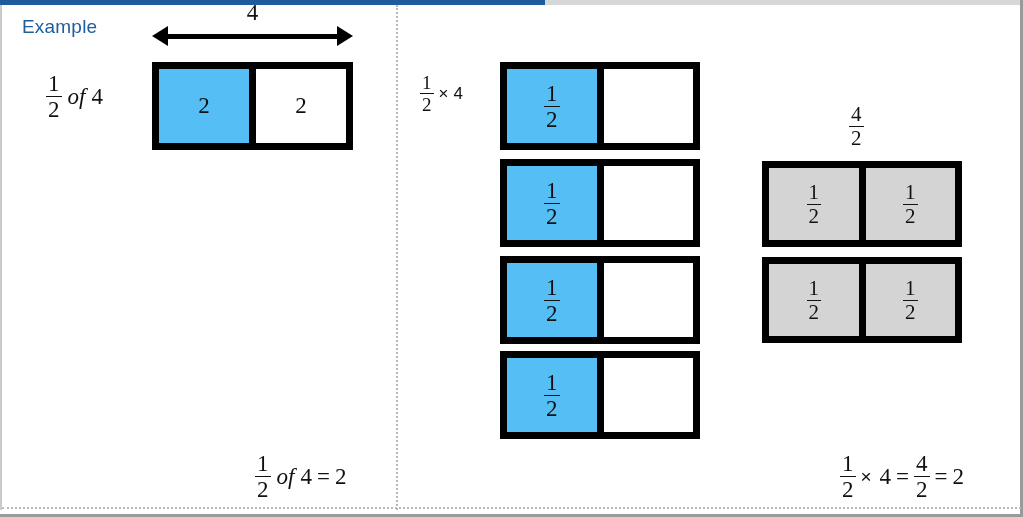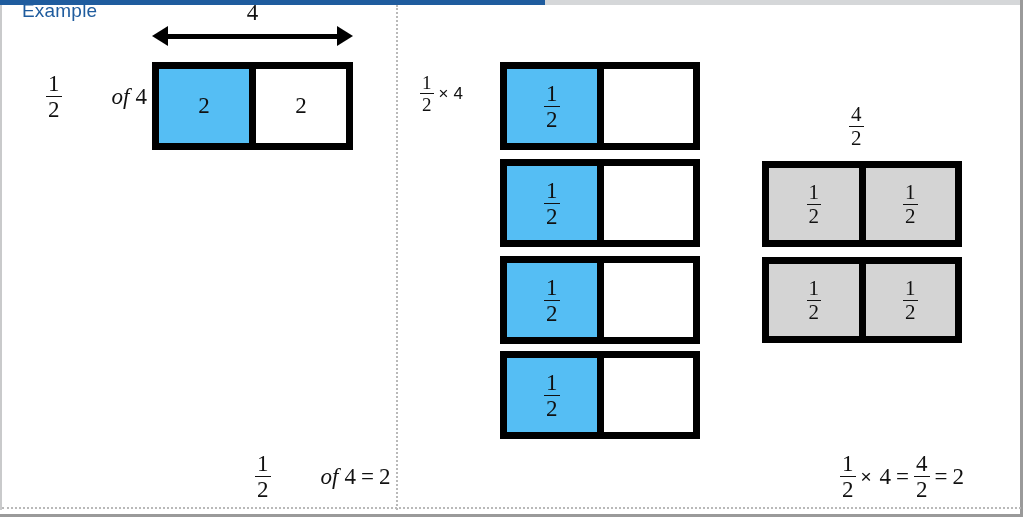--- a/index.html
+++ b/index.html
@@ -40,40 +40,40 @@
   .v-dotted{
     position:absolute; left:396px; top:5px; width:0; height:505px;
     border-left:2px dotted #b9b9b9;
   }
   .h-dotted{
     position:absolute; left:2px; top:507px; width:1019px; height:0;
     border-top:2px dotted #b9b9b9;
   }
   
   .example-label{
-    position:absolute; left:22px; top:0;
+    position:absolute; left:22px; top:16px;
     font-family:"Liberation Sans", sans-serif;
     font-size:19px; color:#1F5C9E; letter-spacing:.2px;
     white-space:nowrap;
   }
   .mathline{
     position:absolute;
     font-family:"Liberation Serif", serif;
     color:#111; white-space:nowrap;
     display:flex; align-items:center;
   }
   
   .frac{
     display:inline-flex; flex-direction:column; align-items:center;
     vertical-align:middle; line-height:1;
   }
   .frac .num{ padding:0 2px 1px 2px; }
   .frac .den{ padding:1px 2px 0 2px; border-top:1.6px solid #111; }
   .op{ padding:0 5px; }
-  .op-italic{ font-style:italic; padding:0 6px;margin-left:44px; }
+  .op-italic{ font-style:italic; padding:0 6px; }
 
   
   .dim-wrap{ position:absolute; left:152px; top:26px; width:201px; height:20px; }
   .dim-line{
     position:absolute; left:10px; top:8px; width:181px; height:5px; background:#000;
   }
   .arrow-head{
     position:absolute; top:0px; width:0; height:0;
     border-top:10px solid transparent; border-bottom:10px solid transparent;
   }

